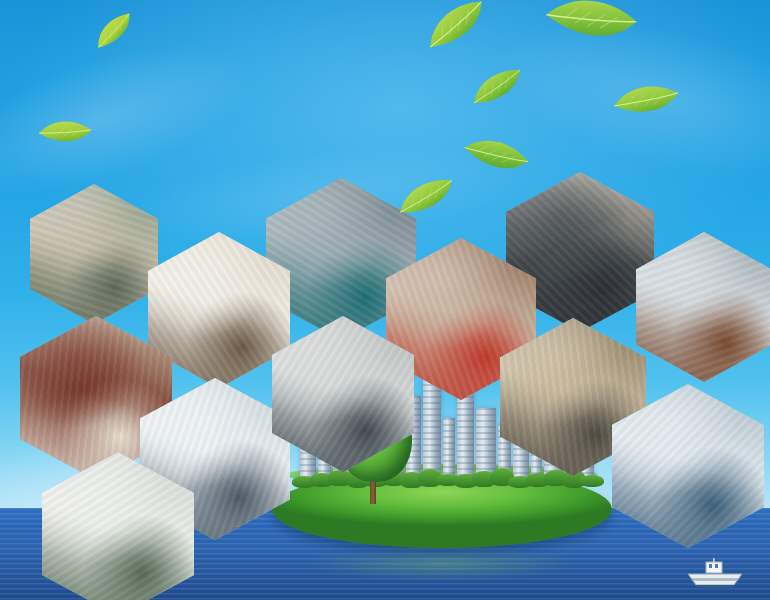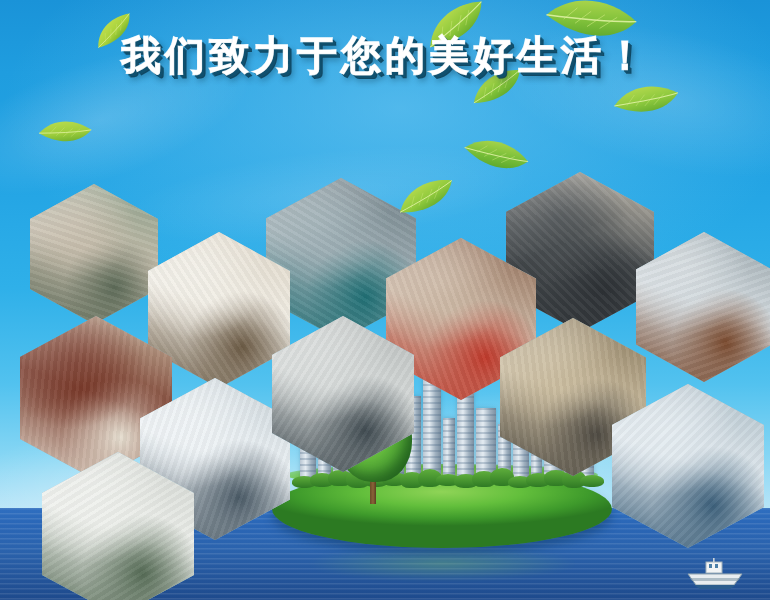--- a/index.html
+++ b/index.html
@@ -120,21 +120,20 @@
 
 <div id="stage">
 
   <div class="cloud c1"></div>
   <div class="cloud c2"></div>
   <div class="cloud c3"></div>
   <div class="cloud c4"></div>
   <div class="cloud c5"></div>
 
   <div id="headline">
-    <div id="title">我们致力于您的美好生活！</div>
   </div>
 
   <div id="leaves">
       <div class="leaf" style="left: 92px; top: 18px; transform: rotate(-24deg);">
         <svg width="44" height="26" viewBox="0 0 100 52">
           <defs>
             <linearGradient id="lg0" x1="0" y1="0" x2="1" y2="1">
               <stop offset="0%" stop-color="#cfe65a"></stop>
               <stop offset="55%" stop-color="#a8d23a"></stop>
               <stop offset="100%" stop-color="#3f8f1f"></stop>

